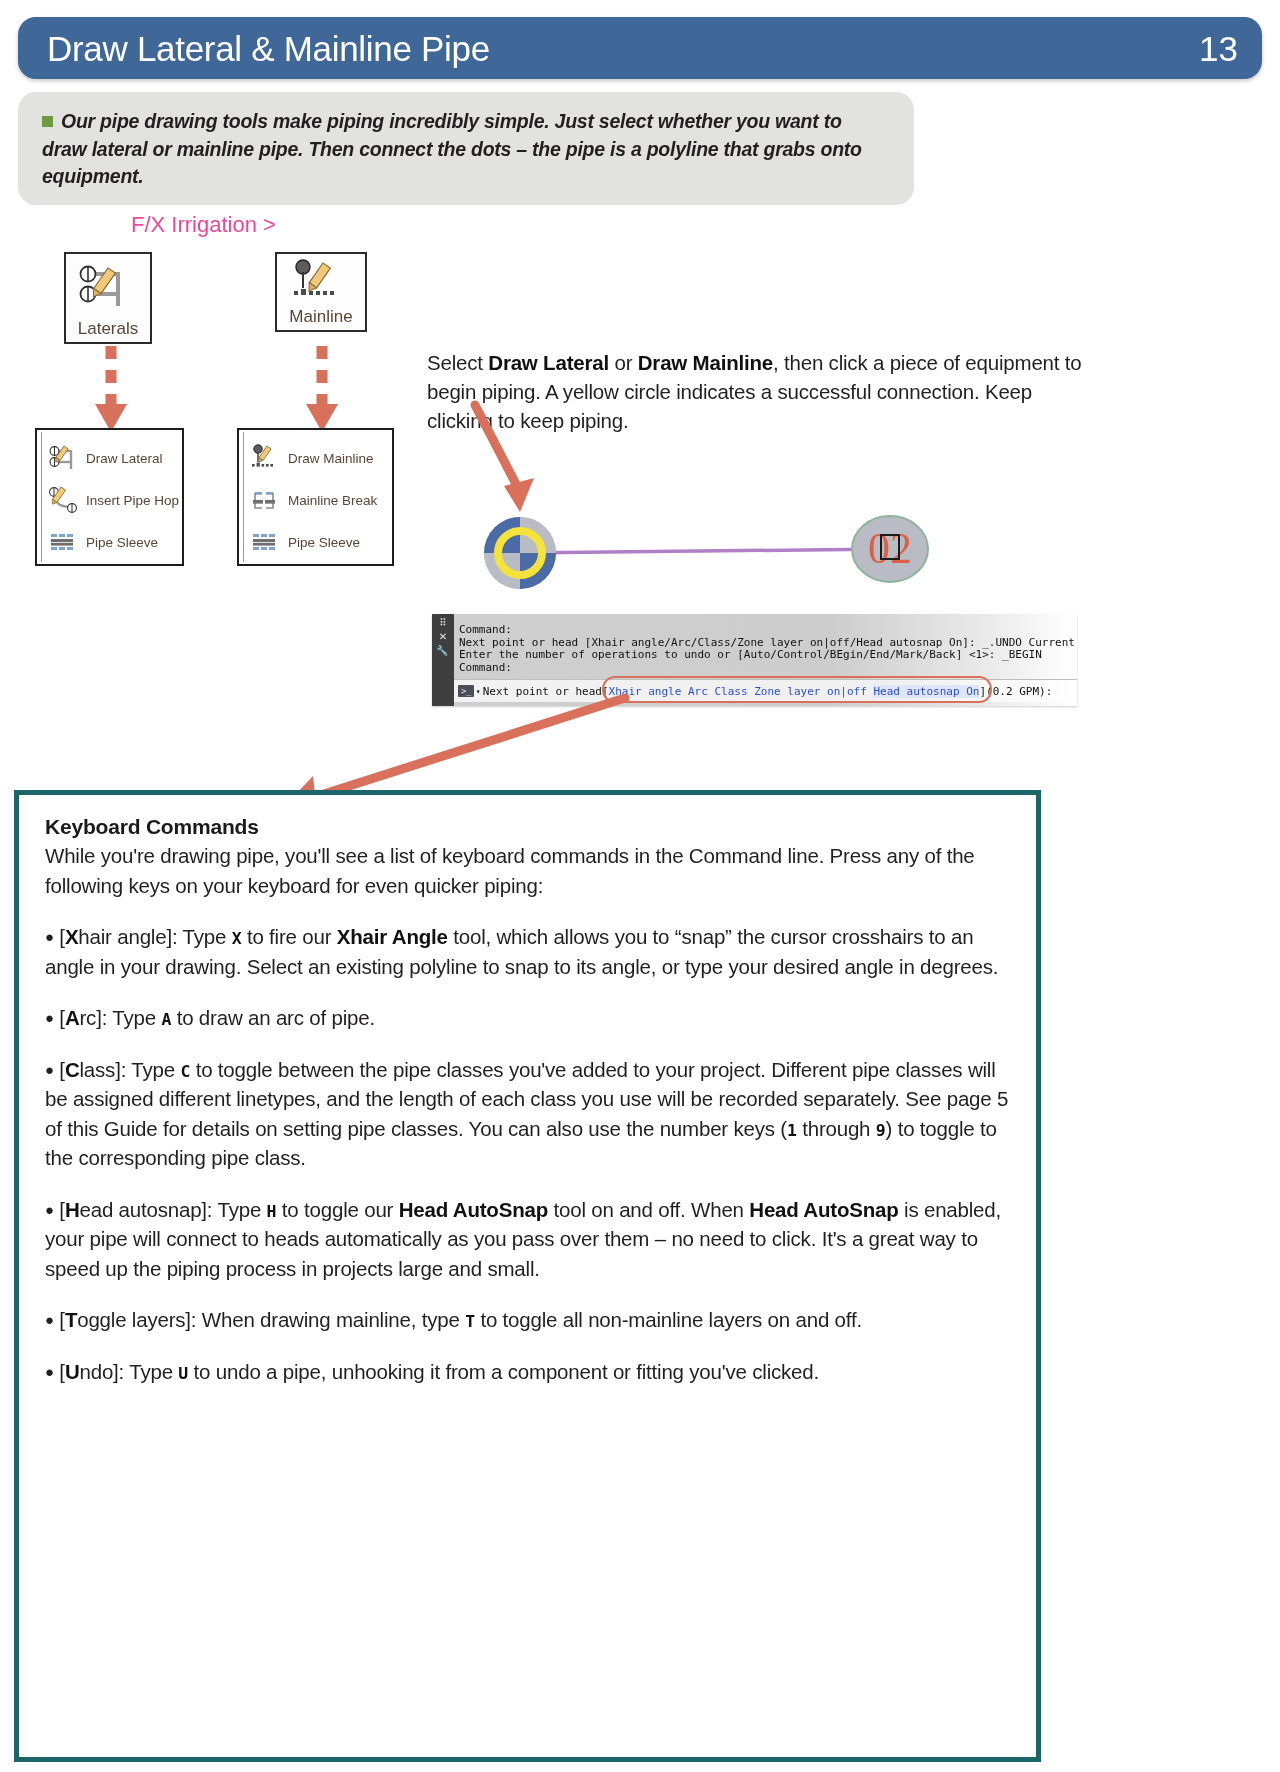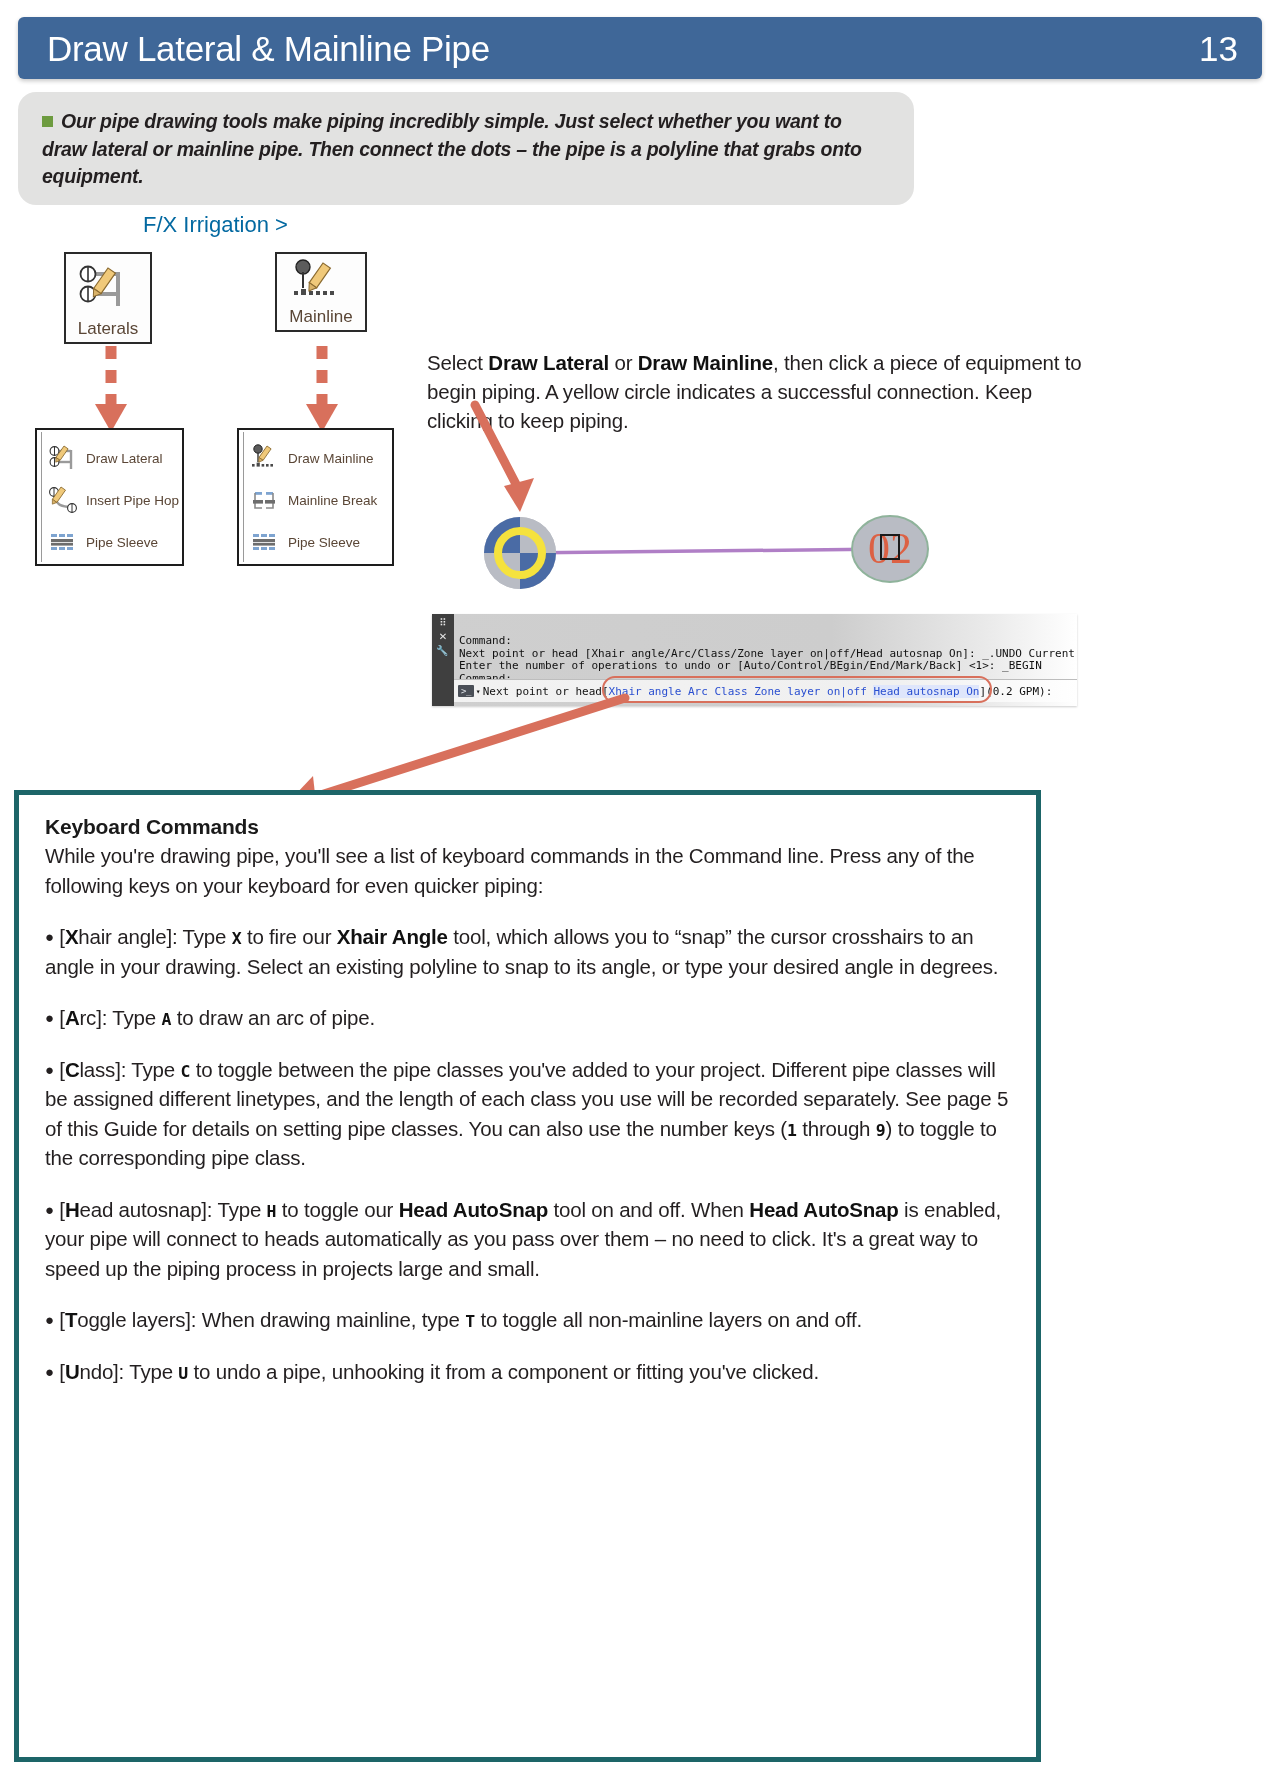--- a/index.html
+++ b/index.html
@@ -17,21 +17,21 @@
   }
 
   
   #header-banner {
     position: absolute;
     left: 18px;
     top: 17px;
     width: 1244px;
     height: 62px;
     background: #3f6798;
-    border-radius: 6px;
+    border-radius: 18px;
     box-shadow: 0 2px 4px rgba(0,0,0,0.22);
     display: flex;
     align-items: center;
     justify-content: space-between;
     box-sizing: border-box;
     padding: 0 24px 0 29px;
   }
   #header-title {
     color: #ffffff;
     font-size: 35px;
@@ -74,23 +74,22 @@
     margin-right: 8px;
     vertical-align: 1px;
   }
 
   
   #ribbon-label {
     position: absolute;
     left: 131px;
     top: 212px;
     font-size: 22px;
-    color: #0369a1;
+    color: #ec4899;
     font-weight: 400;
-    margin-left: 12px;
   }
 
   .tool-button {
     position: absolute;
     background: #fdfdfd;
     border: 2.5px solid #2a2a2a;
     box-sizing: border-box;
     display: flex;
     flex-direction: column;
     align-items: center;
@@ -177,21 +176,21 @@
     gap: 3px;
     flex: 0 0 22px;
   }
   .gutter-icon { color: #e8e8e8; font-size: 10px; line-height: 11px; }
   #command-lines {
     flex: 1;
     font-family: "DejaVu Sans Mono", monospace;
     font-size: 11px;
     line-height: 12.6px;
     color: #111111;
-    padding: 21px 0 0 5px;
+    padding: 10px 0 0 5px;
     overflow: hidden;
     white-space: nowrap;
   }
   #command-input-row {
     position: absolute;
     left: 454px;
     top: 679px;
     width: 623px;
     height: 22px;
     background: linear-gradient(to right, #f2f2f2 0%, #f0f0f0 70%, #ffffff 100%);

